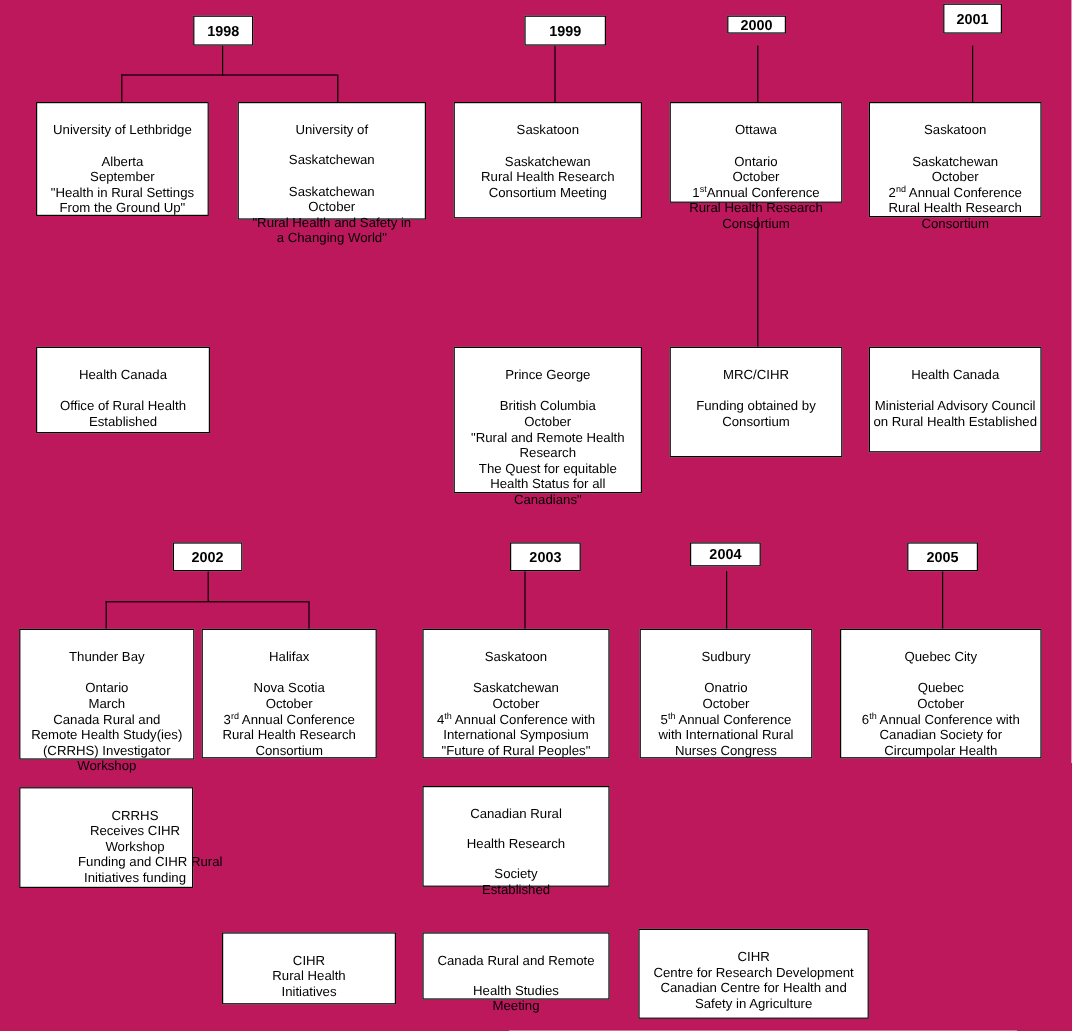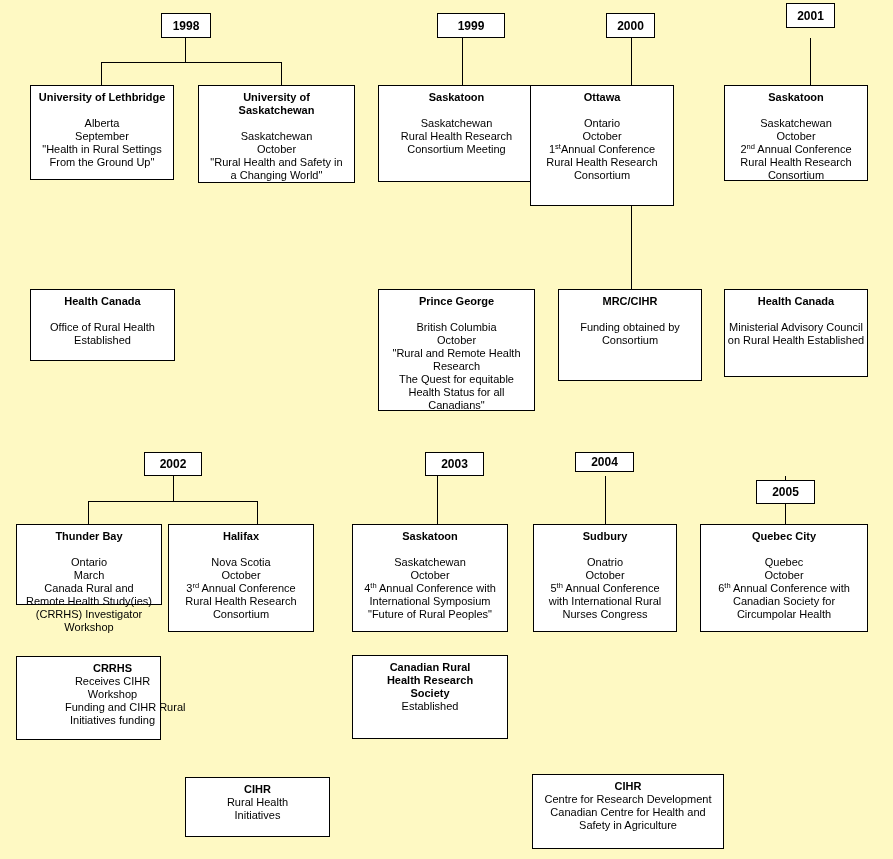--- a/index.html
+++ b/index.html
@@ -4,38 +4,39 @@
 <style>
   html, body {
     margin: 0;
     padding: 0;
     background: #ffffff;
   }
   .canvas {
     position: relative;
     width: 893px;
     height: 859px;
-    background: #fef9c3;
+    background: #be185d;
     color: #000000;
     font-family: "Liberation Sans", "DejaVu Sans", sans-serif;
     overflow: hidden;
   }
   .node {
     position: absolute;
     box-sizing: border-box;
     border: 1px solid #000000;
     background: #ffffff;
     text-align: center;
     font-size: 11px;
     line-height: 13px;
     padding-top: 5px;
   }
   .node .t {
-    font-weight: bold;
+    font-weight: normal;
     white-space: nowrap;
+    margin-top: 12px;
   }
   .node .l {
     white-space: nowrap;
   }
   .node .gap {
     height: 13px;
   }
   .year {
     position: absolute;
     box-sizing: border-box;
@@ -76,36 +77,36 @@
     <div class="conn" style="left: 257px; top: 501px; width: 1px; height: 23px;"></div>
     <div class="conn" style="left: 437px; top: 476px; width: 1px; height: 48px;"></div>
     <div class="conn" style="left: 605px; top: 476px; width: 1px; height: 48px;"></div>
     <div class="conn" style="left: 785px; top: 476px; width: 1px; height: 48px;"></div>
     <div class="year" style="left: 161px; top: 13px; width: 50px; height: 25px;">
       <span>1998</span>
     </div>
     <div class="year" style="left: 437px; top: 13px; width: 68px; height: 25px;">
       <span>1999</span>
     </div>
-    <div class="year" style="left: 606px; top: 13px; width: 49px; height: 25px;">
+    <div class="year" style="left: 606px; top: 13px; width: 49px; height: 15px;">
       <span>2000</span>
     </div>
     <div class="year" style="left: 786px; top: 3px; width: 49px; height: 25px;">
       <span>2001</span>
     </div>
     <div class="year" style="left: 144px; top: 452px; width: 58px; height: 24px;">
       <span>2002</span>
     </div>
     <div class="year" style="left: 407px; top: 452px; width: 59px; height: 24px; margin-left: 18px;">
       <span>2003</span>
     </div>
     <div class="year" style="left: 575px; top: 452px; width: 59px; height: 20px;">
       <span>2004</span>
     </div>
-    <div class="year" style="left: 756px; top: 452px; width: 59px; height: 24px; margin-top: 28px;">
+    <div class="year" style="left: 756px; top: 452px; width: 59px; height: 24px;">
       <span>2005</span>
     </div>
     <div class="node" style="left: 30px; top: 85px; width: 144px; height: 95px;">
       <div class="t">University of Lethbridge</div>
       <div class="gap"></div>
       <div class="l">Alberta</div>
       <div class="l">September</div>
       <div class="l">"Health in Rural Settings</div>
       <div class="l">From the Ground Up"</div>
     </div>
@@ -118,21 +119,21 @@
       <div class="l">"Rural Health and Safety in</div>
       <div class="l">a Changing World"</div>
     </div>
     <div class="node" style="left: 378px; top: 85px; width: 157px; height: 97px;">
       <div class="t">Saskatoon</div>
       <div class="gap"></div>
       <div class="l">Saskatchewan</div>
       <div class="l">Rural Health Research</div>
       <div class="l">Consortium Meeting</div>
     </div>
-    <div class="node" style="left: 530px; top: 85px; width: 144px; height: 121px;">
+    <div class="node" style="left: 558px; top: 85px; width: 144px; height: 84px;">
       <div class="t">Ottawa</div>
       <div class="gap"></div>
       <div class="l">Ontario</div>
       <div class="l">October</div>
       <div class="l">1<sup>st</sup>Annual Conference</div>
       <div class="l">Rural Health Research</div>
       <div class="l">Consortium</div>
     </div>
     <div class="node" style="left: 724px; top: 85px; width: 144px; height: 96px;">
       <div class="t">Saskatoon</div>
@@ -165,21 +166,21 @@
       <div class="gap"></div>
       <div class="l">Funding obtained by</div>
       <div class="l">Consortium</div>
     </div>
     <div class="node" style="left: 724px; top: 289px; width: 144px; height: 88px;">
       <div class="t">Health Canada</div>
       <div class="gap"></div>
       <div class="l">Ministerial Advisory Council</div>
       <div class="l">on Rural Health Established</div>
     </div>
-    <div class="node" style="left: 16px; top: 524px; width: 146px; height: 81px;">
+    <div class="node" style="left: 16px; top: 524px; width: 146px; height: 109px;">
       <div class="t">Thunder Bay</div>
       <div class="gap"></div>
       <div class="l">Ontario</div>
       <div class="l">March</div>
       <div class="l">Canada Rural and</div>
       <div class="l">Remote Health Study(ies)</div>
       <div class="l">(CRRHS) Investigator</div>
       <div class="l">Workshop</div>
     </div>
     <div class="node" style="left: 168px; top: 524px; width: 146px; height: 108px;">
@@ -229,19 +230,24 @@
       <div class="t">Canadian Rural</div>
       <div class="t">Health Research</div>
       <div class="t">Society</div>
       <div class="l">Established</div>
     </div>
     <div class="node" style="left: 185px; top: 777px; width: 145px; height: 60px;">
       <div class="t">CIHR</div>
       <div class="l">Rural Health</div>
       <div class="l">Initiatives</div>
     </div>
+    <div class="node" style="left: 352px; top: 777px; width: 156px; height: 56px;">
+      <div class="t">Canada Rural and Remote</div>
+      <div class="t">Health Studies</div>
+      <div class="l">Meeting</div>
+    </div>
     <div class="node" style="left: 532px; top: 774px; width: 192px; height: 75px;">
       <div class="t">CIHR</div>
       <div class="l">Centre for Research Development</div>
       <div class="l">Canadian Centre for Health and</div>
       <div class="l">Safety in Agriculture</div>
     </div>
   </div>
 
 </body></html>

